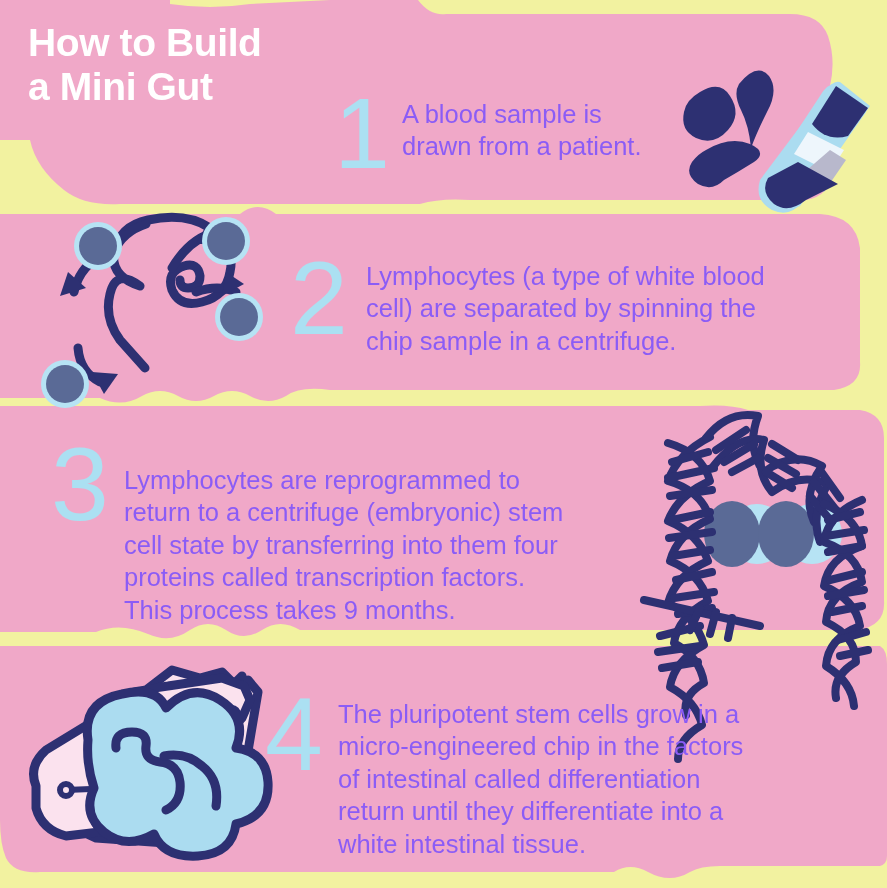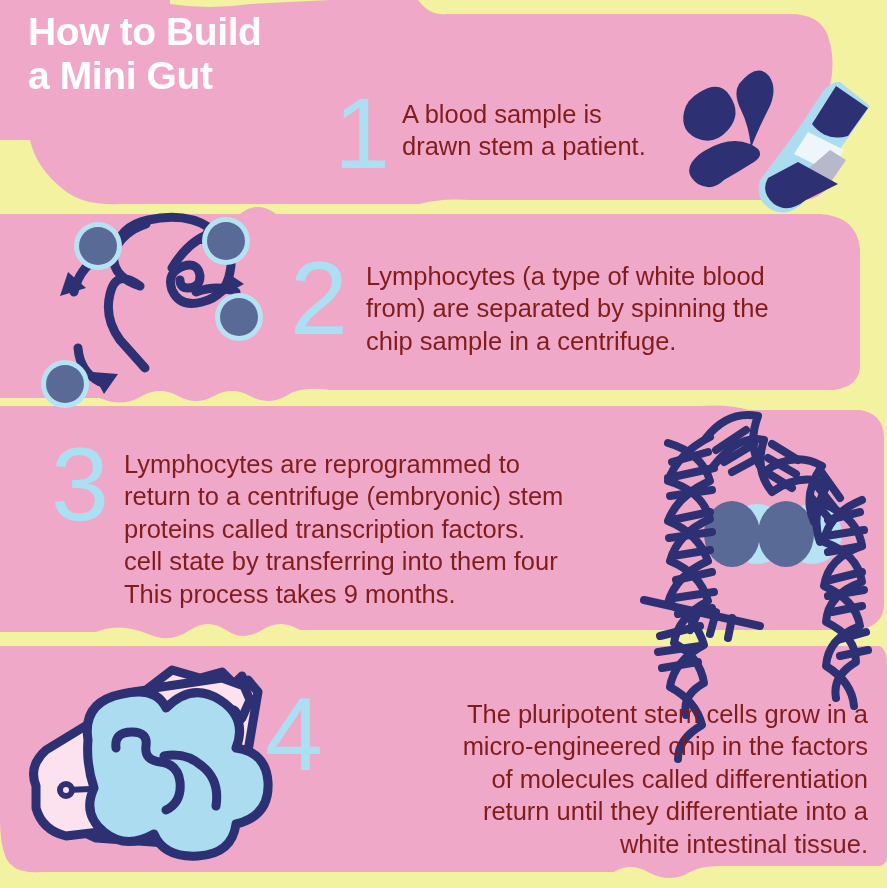--- a/index.html
+++ b/index.html
@@ -23,21 +23,21 @@
     pointer-events: none;
   }
   #blobs { z-index: 1; }
   #art   { z-index: 2; }
 
   .content { position: absolute; z-index: 3; }
 
   
   #title {
     left: 28px;
-    top: 10px;
+    top: 21px;
     width: 380px;
     color: #ffffff;
     font-size: 39px;
     font-weight: bold;
     line-height: 1.12;
     letter-spacing: -0.4px;
   }
   #title .tline { display: block; white-space: nowrap; }
 
   
@@ -45,42 +45,42 @@
   .step-num {
     color: #abe0f2;
     font-size: 96px;
     line-height: 0.82;
     font-weight: normal;
     flex: 0 0 auto;
     text-align: center;
     letter-spacing: -2px;
   }
   .step-text {
-    color: #7f1d1d;
+    color: #8b5cf6;
     font-size: 25.5px;
     line-height: 1.27;
     flex: 1 1 auto;
   }
   .step-text .tline { display: block; white-space: nowrap; }
 
   #step1 { left: 330px; top: 88px;  width: 360px; }
   #step1 .step-num  { width: 62px; font-size: 100px; margin-top: 4px; }
   #step1 .step-text { margin-left: 10px; margin-top: 10px; }
 
   #step2 { left: 282px; top: 252px; width: 580px; }
   #step2 .step-num  { width: 72px; font-size: 104px; margin-top: 4px; }
   #step2 .step-text { margin-left: 12px; margin-top: 8px; }
 
   #step3 { left: 44px;  top: 440px; width: 620px; }
   #step3 .step-num  { width: 70px; font-size: 104px; margin-top: 2px; }
-  #step3 .step-text { margin-left: 10px; margin-top: 8px; }
+  #step3 .step-text { margin-left: 10px; margin-top: 24px; }
 
   #step4 { left: 258px; top: 690px; width: 610px; }
   #step4 .step-num  { width: 70px; font-size: 104px; margin-top: 2px; }
-  #step4 .step-text { margin-left: 10px; margin-top: 8px; text-align: right; }
+  #step4 .step-text { margin-left: 10px; margin-top: 8px; }
 </style>
 </head>
 <body>
 
 <div id="infographic">
 
   <svg id="blobs" class="layer-svg" viewBox="0 0 887 888">
 
     <path fill="#f0a8c8" d="
       M0,0 L170,0 L170,4 Q210,10 250,4 L330,0 L418,0
@@ -276,48 +276,48 @@
 
   <div id="title" class="content">
     <span class="tline">How to Build</span>
     <span class="tline">a Mini Gut</span>
   </div>
 
   <div id="step1" class="content step">
     <div class="step-num">1</div>
     <div class="step-text">
       <span class="tline">A blood sample is</span>
-      <span class="tline">drawn stem a patient.</span>
+      <span class="tline">drawn from a patient.</span>
     </div>
   </div>
 
   <div id="step2" class="content step">
     <div class="step-num">2</div>
     <div class="step-text">
       <span class="tline">Lymphocytes (a type of white blood</span>
-      <span class="tline">from) are separated by spinning the</span>
+      <span class="tline">cell) are separated by spinning the</span>
       <span class="tline">chip sample in a centrifuge.</span>
     </div>
   </div>
 
   <div id="step3" class="content step">
     <div class="step-num">3</div>
     <div class="step-text">
       <span class="tline">Lymphocytes are reprogrammed to</span>
       <span class="tline">return to a centrifuge (embryonic) stem</span>
+      <span class="tline">cell state by transferring into them four</span>
       <span class="tline">proteins called transcription factors.</span>
-      <span class="tline">cell state by transferring into them four</span>
       <span class="tline">This process takes 9 months.</span>
     </div>
   </div>
 
   <div id="step4" class="content step">
     <div class="step-num">4</div>
     <div class="step-text">
       <span class="tline">The pluripotent stem cells grow in a</span>
       <span class="tline">micro-engineered chip in the factors</span>
-      <span class="tline">of molecules called differentiation</span>
+      <span class="tline">of intestinal called differentiation</span>
       <span class="tline">return until they differentiate into a</span>
       <span class="tline">white intestinal tissue.</span>
     </div>
   </div>
 
 </div>
 
 </body></html>

